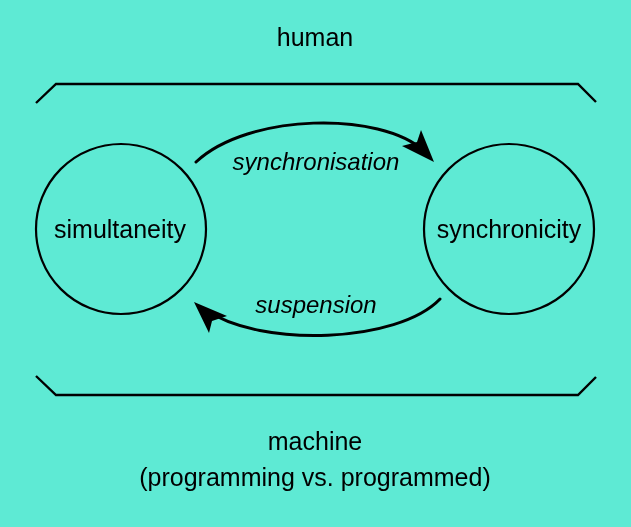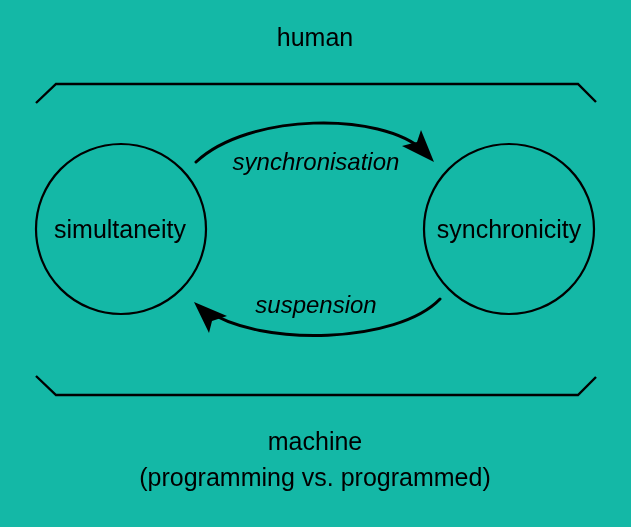--- a/index.html
+++ b/index.html
@@ -8,21 +8,21 @@
     background: #ffffff;
   }
   body {
     font-family: "Liberation Sans", sans-serif;
     -webkit-font-smoothing: antialiased;
   }
   #diagram-root {
     position: relative;
     width: 631px;
     height: 527px;
-    background: #14b8a6;
+    background: #5eead4;
     overflow: hidden;
   }
   #diagram-svg {
     position: absolute;
     left: 0;
     top: 0;
     width: 631px;
     height: 527px;
     display: block;
   }

